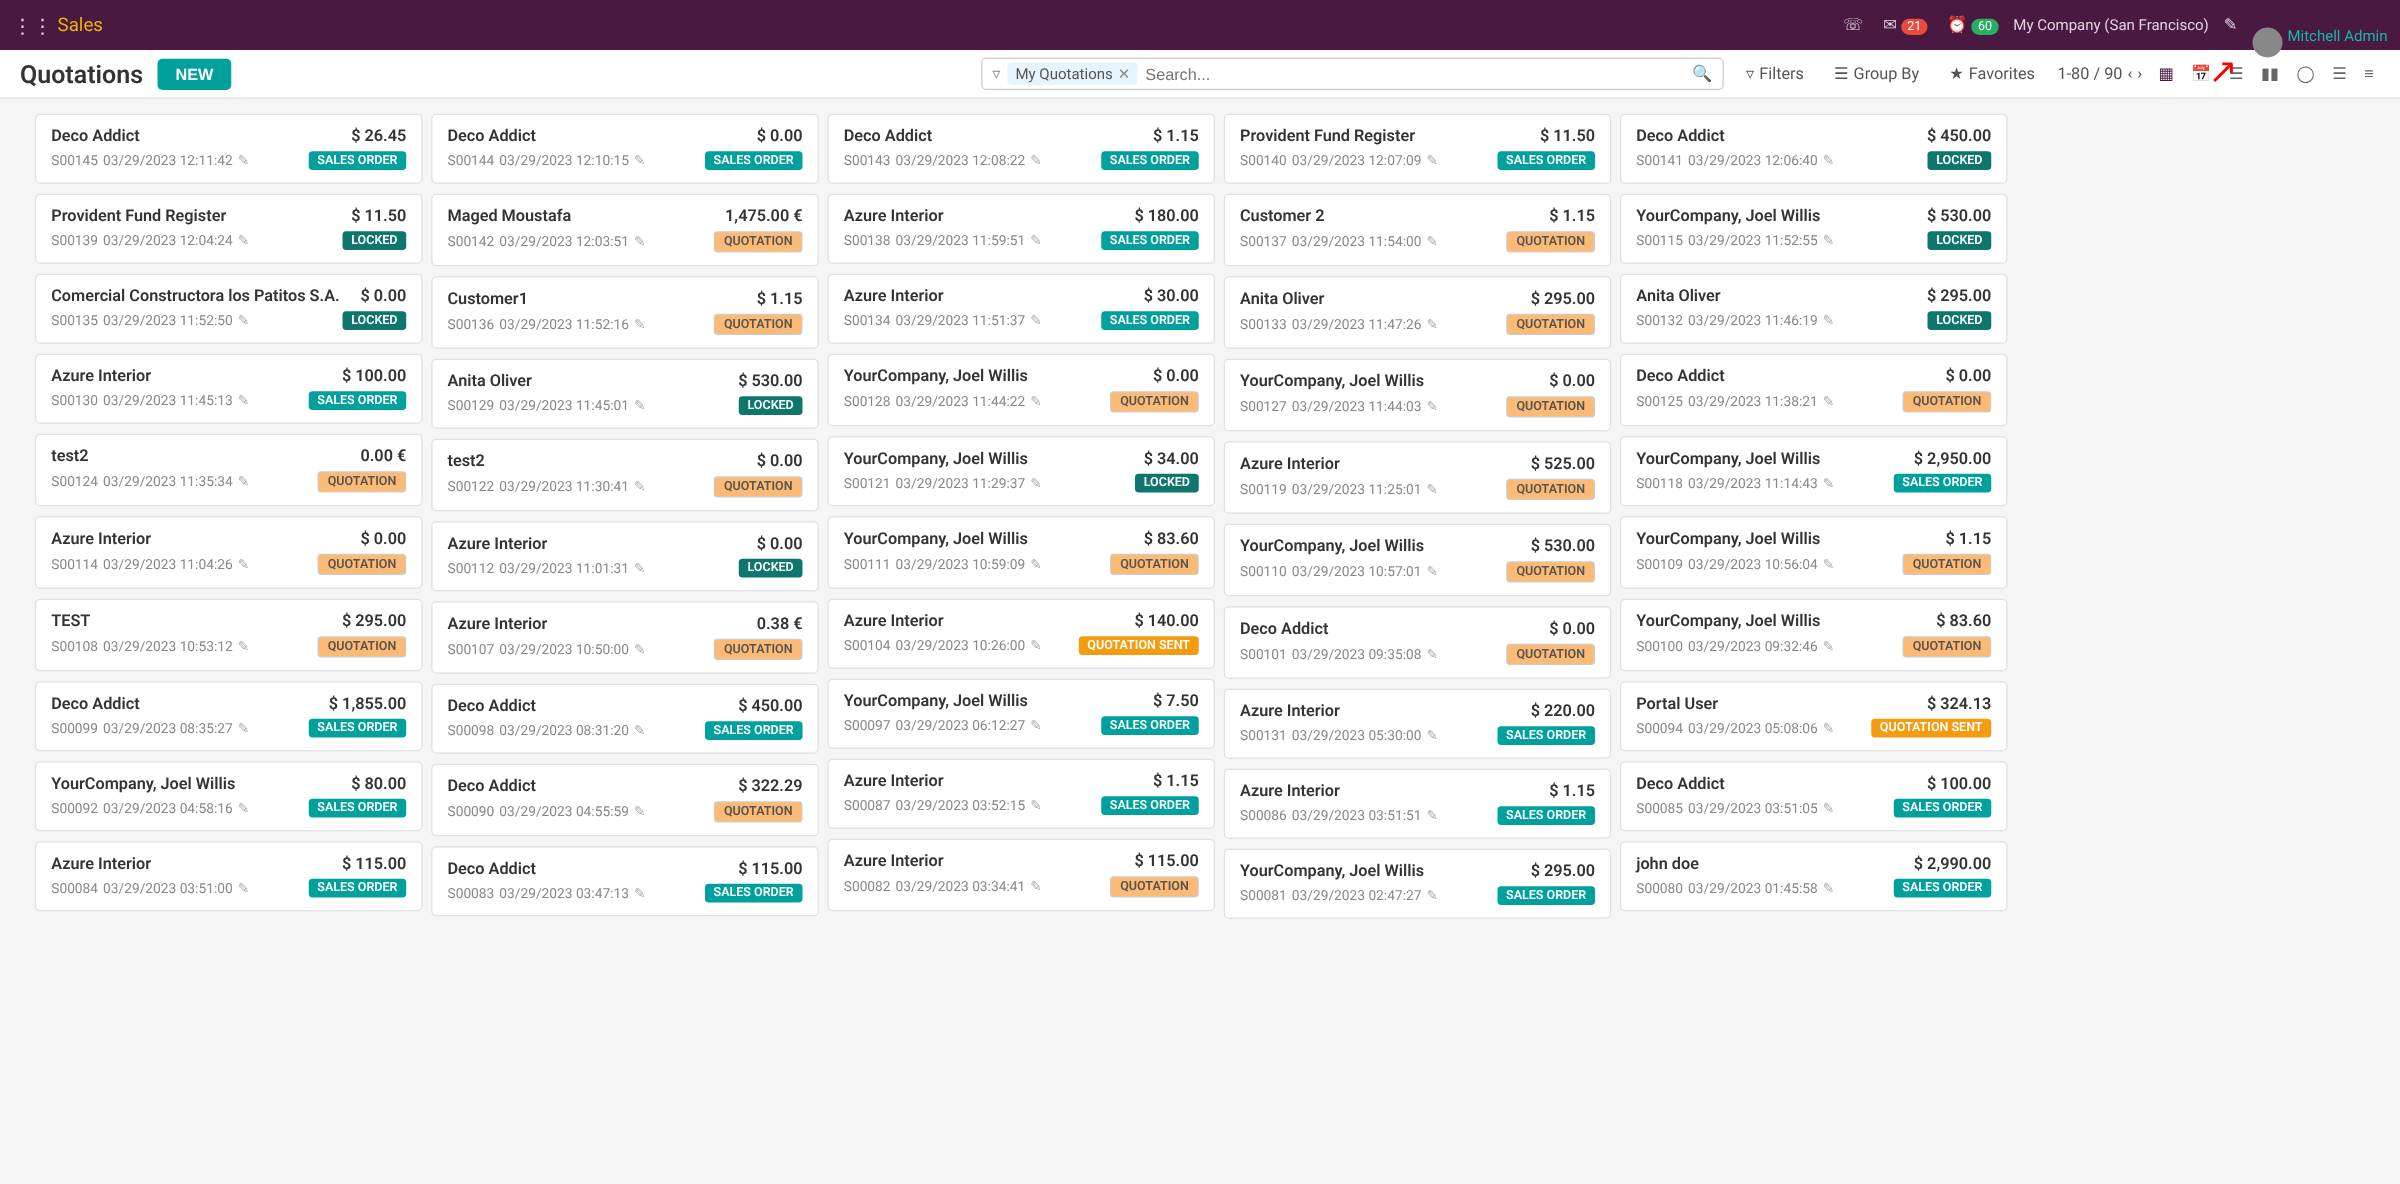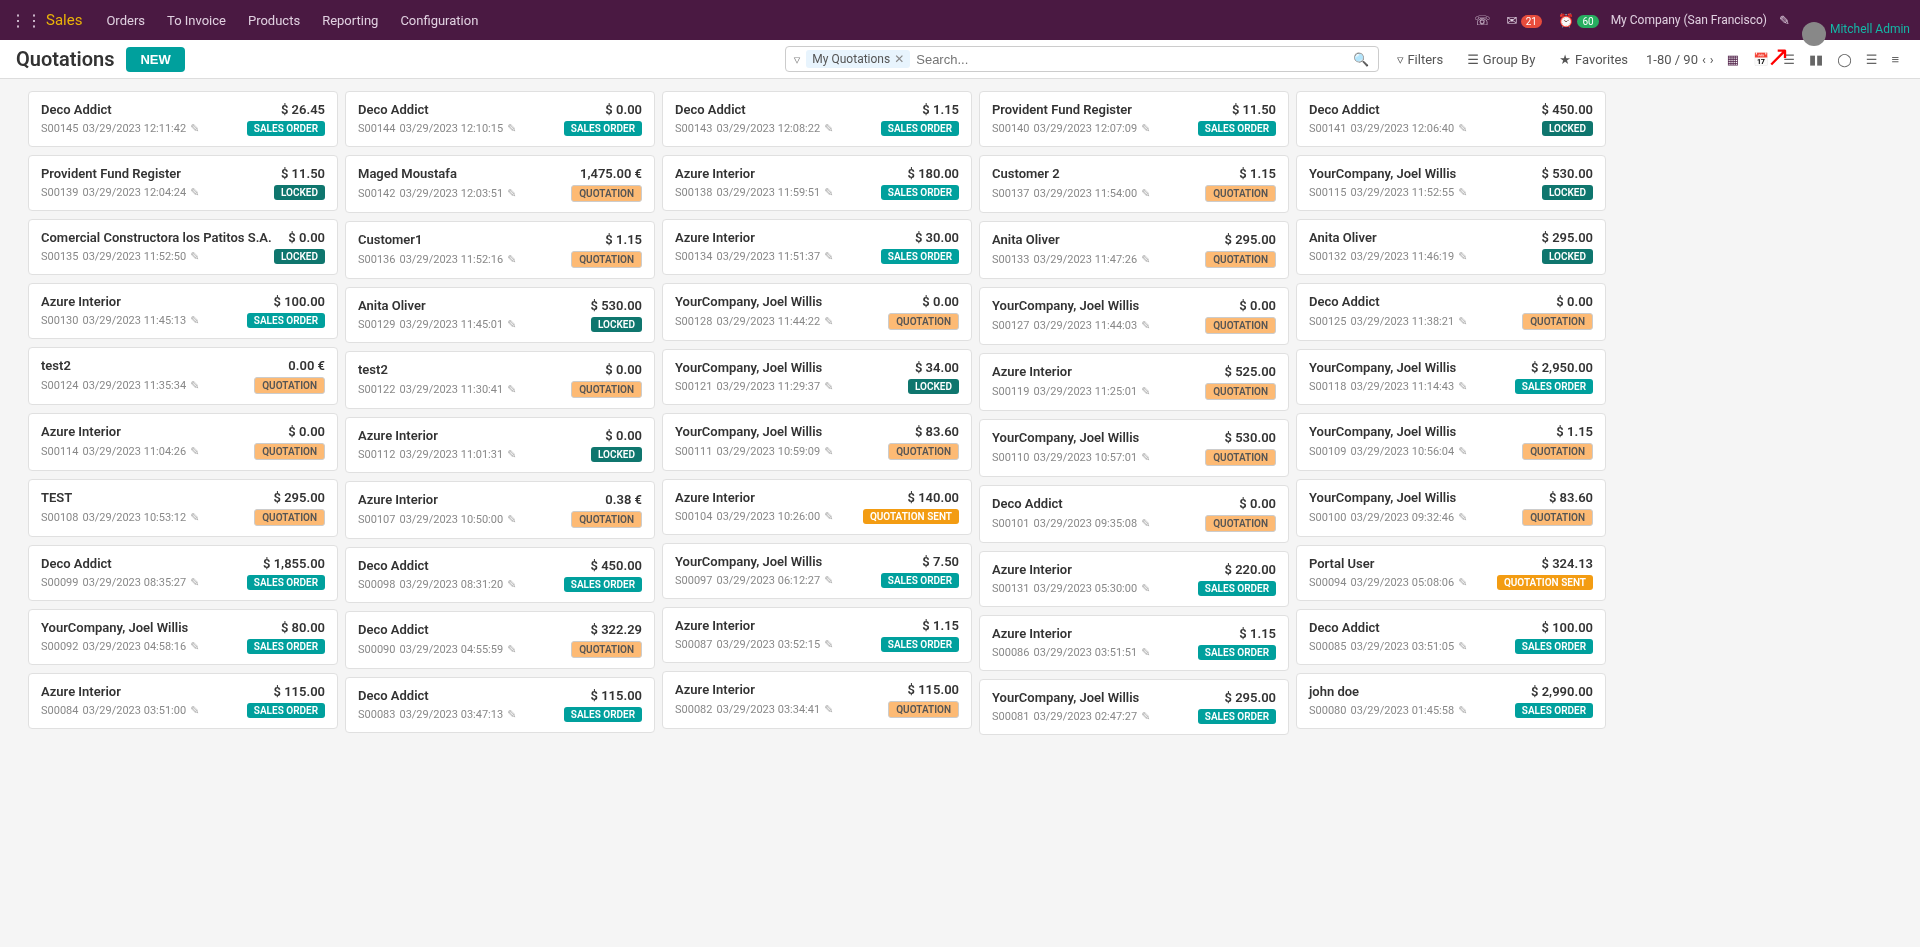--- a/index.html
+++ b/index.html
@@ -67,27 +67,20 @@
 
     
     .red-arrow { position: fixed; top: 40px; right: 130px; color: red; font-size: 28px; pointer-events: none; z-index: 999; }
   </style>
 </head>
 <body>
 
 <div class="topnav">
   <span style="cursor:pointer; color:#e0d0e0; font-size:16px;">⋮⋮</span>
   <span class="topnav-brand">Sales</span>
-  <nav class="topnav-menu">
-    <a>Orders</a>
-    <a>To Invoice</a>
-    <a>Products</a>
-    <a>Reporting</a>
-    <a>Configuration</a>
-  </nav>
   <div class="topnav-right">
     <span class="topnav-icon">☏</span>
     <span class="topnav-icon">
       ✉ <span class="badge">21</span>
     </span>
     <span class="topnav-icon">
       ⏰ <span class="badge badge-green">60</span>
     </span>
     <span class="topnav-company">My Company (San Francisco)</span>
     <span class="topnav-icon">✎</span>

